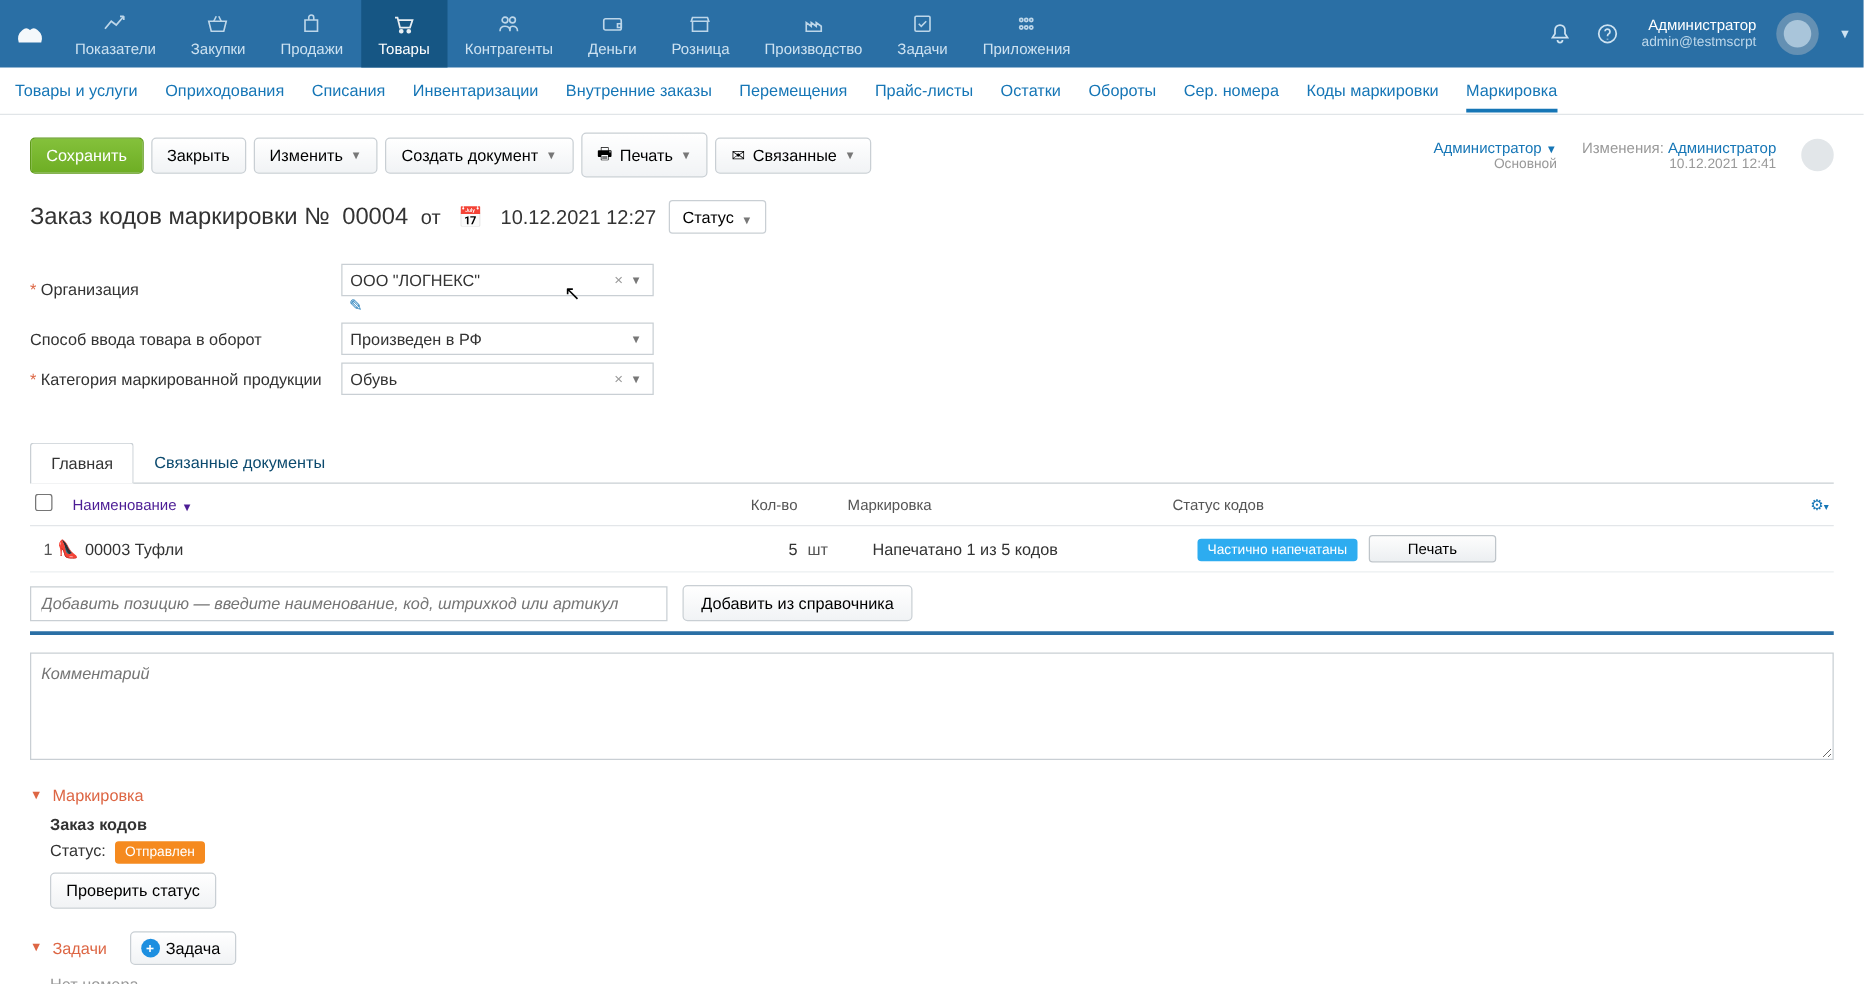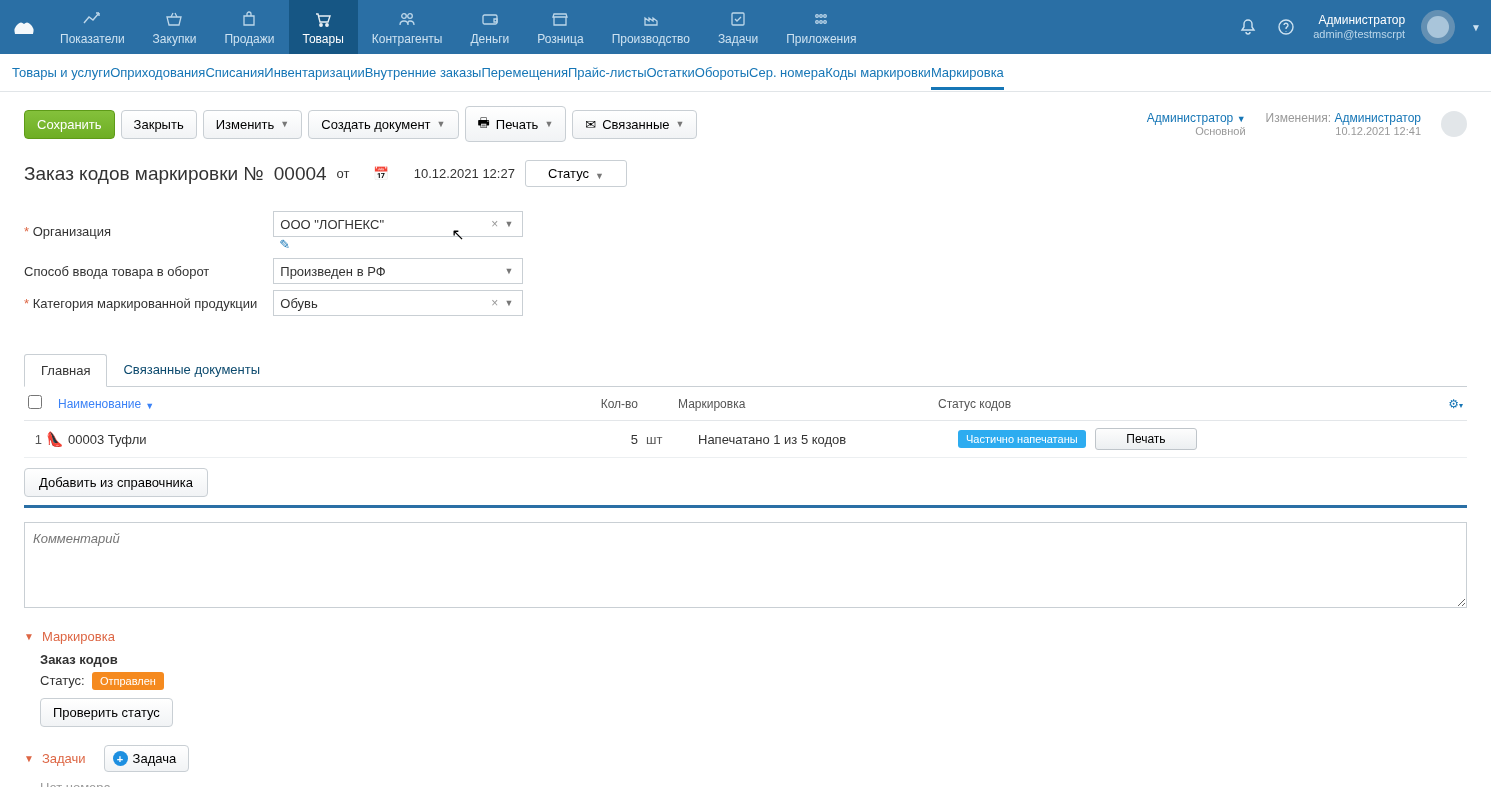--- a/index.html
+++ b/index.html
@@ -11,56 +11,56 @@
 .nav-item{display:flex;flex-direction:column;align-items:center;justify-content:center;padding:0 14px;color:#cde2f1;font-size:12px;cursor:pointer;height:100%}
 .nav-item.active{background:#165684;color:#fff}
 .nav-item .nicon{height:20px;width:22px;margin-bottom:3px;display:flex;align-items:center;justify-content:center;opacity:.9}
 .topnav-right{margin-left:auto;display:flex;align-items:center;gap:16px;color:#cde2f1}
 .iconbtn{width:22px;height:22px;display:flex;align-items:center;justify-content:center;cursor:pointer}
 .userbox{text-align:right;font-size:12px;line-height:1.2}
 .userbox .uname{color:#fff}
 .userbox .sub{color:#bcd7ea;font-size:11px}
 .avatar{width:34px;height:34px;border-radius:50%;background:#6490b3;display:flex;align-items:center;justify-content:center}
 .avatar-inner{width:22px;height:22px;border-radius:50%;background:#a9c5da}
-.subnav{border-bottom:1px solid #e1e5e8;display:flex;padding:0 12px;height:38px;align-items:center;overflow:hidden}
+.subnav{border-bottom:1px solid #e1e5e8;display:flex;padding:0 12px;gap:22px;height:38px;align-items:center;overflow:hidden}
 .subnav a{color:#1676b6;font-size:13px;text-decoration:none;white-space:nowrap;cursor:pointer;padding:10px 0}
 .subnav a.active{color:#1676b6;border-bottom:3px solid #1676b6;padding-bottom:7px;font-weight:normal}
 .page{padding:14px 24px}
 .toolbar{display:flex;align-items:center;gap:6px;margin-bottom:18px}
 .btn{border:1px solid #c9cfd4;background:linear-gradient(#fff,#f1f3f5);padding:6px 12px;border-radius:4px;font-size:13px;cursor:pointer;display:inline-flex;align-items:center;gap:6px}
 .btn.green{background:linear-gradient(#84c13b,#6eae24);border-color:#5e9b18;color:#fff}
 .btn .dd{font-size:9px;color:#777}
 .meta{margin-left:auto;display:flex;align-items:center;gap:20px;font-size:12px}
 .meta .ownerlink{color:#1676b6;cursor:pointer}
 .meta .ownertype{color:#999;font-size:11px}
 .meta .chg{color:#999}
 .meta .chg a{color:#1676b6;text-decoration:none}
 .meta-avatar{width:26px;height:26px;border-radius:50%;background:#e2e6e9}
 .doc-title{display:flex;align-items:center;gap:10px;margin-bottom:18px}
 .doc-title h1{font-size:19px;font-weight:normal}
 .doc-title .docno{font-size:19px}
-.doc-title .datepart{font-size:13px;display:flex;align-items:flex-end;gap:24px}
+.doc-title .datepart{font-size:16px;display:flex;align-items:flex-end;gap:14px}
 .cal-icon{color:#1676b6}
-.statusbtn{border:1px solid #c9cfd4;background:#fff;padding:5px 22px;border-radius:3px;font-size:13px;cursor:pointer;display:inline-flex;align-items:flex-end;gap:6px}
+.statusbtn{border:1px solid #c9cfd4;background:#fff;padding:5px 10px;border-radius:3px;font-size:13px;cursor:pointer;display:inline-flex;align-items:flex-end;gap:6px}
 .form-rows{display:table;border-spacing:0 6px}
 .frow{display:table-row}
 .flabel{display:table-cell;padding-right:16px;font-size:13px;vertical-align:middle;white-space:nowrap}
 .req{color:#d64}
 .fcontrol{display:table-cell}
 .combo{border:1px solid #c9cfd4;width:250px;height:26px;display:flex;align-items:center;padding:0 6px;font-size:13px;background:#fff;position:relative}
 .combo .cx{margin-left:auto;color:#999;font-size:12px;cursor:pointer;padding:0 3px}
 .combo .carrow{color:#777;font-size:9px;padding:0 3px;cursor:pointer}
 .editpen{color:#1676b6;margin-left:6px;cursor:pointer}
 .tabs{margin-top:32px;border-bottom:1px solid #c9cfd4;display:flex}
 .tab{padding:8px 16px;font-size:13px;cursor:pointer}
 .tab.active{border:1px solid #c9cfd4;border-bottom:1px solid #fff;margin-bottom:-1px;background:#fff;border-radius:3px 3px 0 0}
 .tab:not(.active){color:#0c4a6e}
 .grid-head{display:flex;align-items:center;padding:8px 4px;border-bottom:1px solid #e3e6e9;font-size:12px;color:#555}
 .grid-head .col-chk{width:30px}
-.grid-head .col-name{width:520px;color:#3b82f6;display:flex;align-items:flex-end;gap:4px;cursor:pointer}
+.grid-head .col-name{width:520px;color:#4c1d95;display:flex;align-items:flex-end;gap:4px;cursor:pointer}
 .grid-head .col-qty{width:100px;text-align:right;padding-right:40px}
 .grid-head .col-mark{width:260px}
 .grid-head .col-status{width:260px}
 .grid-head .col-gear{margin-left:auto;color:#1676b6;cursor:pointer}
 .grid-row{display:flex;align-items:center;padding:7px 4px;border-bottom:1px solid #eceff1;font-size:13px}
 .grid-row .col-idx{width:18px;text-align:right;padding-right:4px;color:#555}
 .grid-row .col-icon{width:22px;color:#c93030;font-size:14px}
 .grid-row .col-name{width:500px}
 .grid-row .col-qty{width:70px;text-align:right}
 .grid-row .col-unit{width:60px;padding-left:8px;color:#555}
@@ -335,20 +335,21 @@
     <div class="col-qty">5</div>
     <div class="col-unit">шт</div>
     <div class="col-mark">Напечатано 1 из 5 кодов</div>
     <div>
       <span class="badge">Частично напечатаны</span>
       <button class="printbtn">Печать</button>
     </div>
   </div>
 
   <div class="addline">
+    <input class="addinput" placeholder="Добавить позицию — введите наименование, код, штрихкод или артикул" style="">
     <button class="addref">Добавить из справочника</button>
   </div>
 
   <div class="divider"></div>
 
   <textarea class="comment" placeholder="Комментарий" style=""></textarea>
 
   <div class="section">
     <div class="section-h">
       <span class="collapse-arrow">▼</span>

